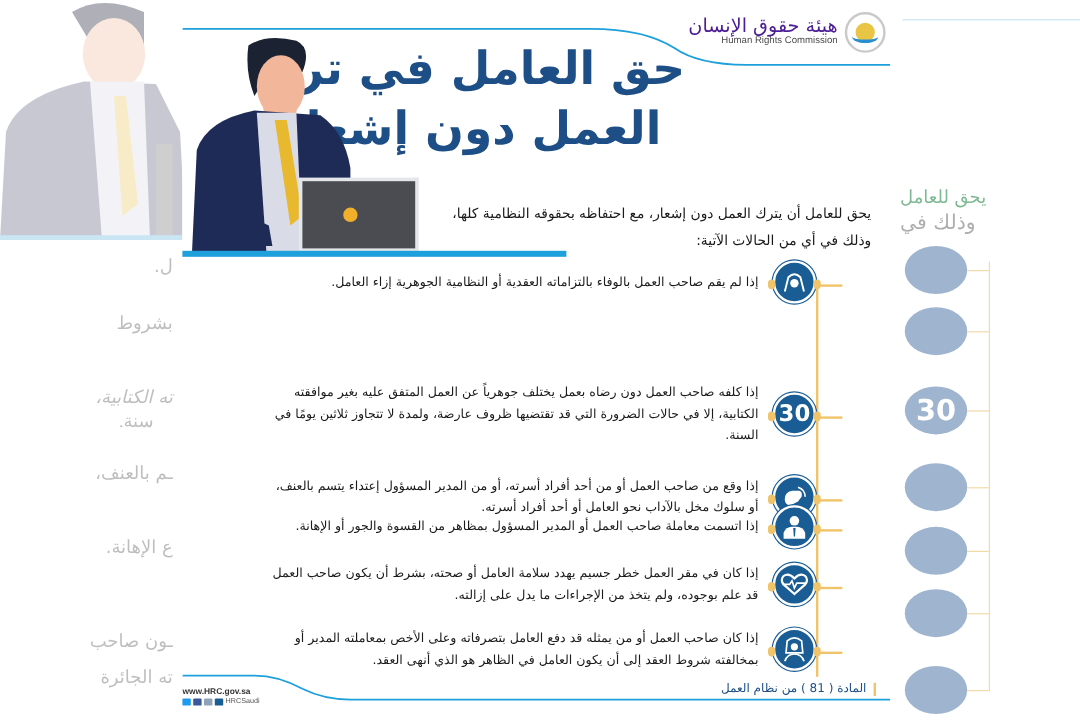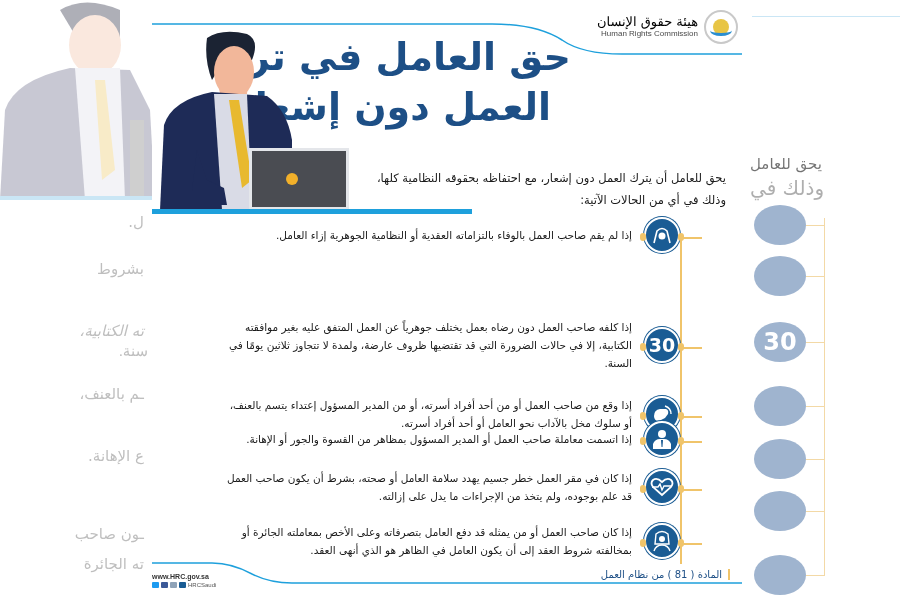--- a/index.html
+++ b/index.html
@@ -25,21 +25,21 @@
   }
   .ghost-hline { position: absolute; left: 806px; width: 18px; height: 1px; background: #f3d9a6; }
 
   
   .card { position: absolute; left: 152px; top: 0; width: 590px; height: 600px; background: #fff; }
 
   .header-curve { position: absolute; left: 0; top: 0; width: 590px; height: 60px; }
 
   .logo { position: absolute; right: 4px; top: 10px; display: flex; align-items: center; gap: 6px; }
   .logo-text { display: flex; flex-direction: column; align-items: flex-end; }
-  .logo-ar { font-family: "DejaVu Serif", serif; font-size: 13px; color: #000000; direction: rtl; line-height: 14px; }
+  .logo-ar { font-family: "DejaVu Serif", serif; font-size: 16px; color: #4c1d95; direction: rtl; line-height: 14px; }
   .logo-en { font-family: "Liberation Sans", sans-serif; font-size: 8px; color: #4a4a4a; line-height: 10px; }
   .logo-emblem { width: 34px; height: 34px; border-radius: 50%; border: 2px solid #c9c9c9; background: #fff; position: relative; }
   .logo-emblem::before { content: ""; position: absolute; left: 7px; top: 7px; width: 16px; height: 16px; border-radius: 50%; background: #e8c545; }
   .logo-emblem::after { content: ""; position: absolute; left: 4px; top: 13px; width: 22px; height: 8px; border-radius: 50%; border-bottom: 3px solid #2b8ed0; }
 
   .title {
     position: absolute; right: 160px; top: 32px; width: 380px;
     direction: rtl; text-align: center;
     font-family: "DejaVu Sans", sans-serif; font-weight: bold;
     color: #1d4f86; font-size: 38px; line-height: 50px;
@@ -95,31 +95,31 @@
     <ellipse cx="105" cy="45" rx="26" ry="30" fill="#f6d6c4"></ellipse>
     <path d="M10 200 L15 110 Q25 80 80 68 L140 70 L160 110 L165 200 Z" fill="#9c9cb0"></path>
     <path d="M85 68 L130 68 L135 200 L95 200 Z" fill="#eaeaf2"></path>
     <path d="M105 80 L115 80 L125 170 L112 180 Z" fill="#f3dc9c"></path>
     <rect x="140" y="120" width="14" height="80" fill="#a8a8a8"></rect>
   </svg>
   <div class="ghost-bar"></div>
   <div class="ghost-text" style="right:8px; top:213px;">ل.</div>
   <div class="ghost-text" style="right:8px; top:260px;">بشروط</div>
   <div class="ghost-text" style="right:8px; top:322px;font-style:italic;">ته الكتابية،</div>
-  <div class="ghost-text" style="right:4px; top:342px;font-family:Liberation Serif, serif;">سنة.</div>
+  <div class="ghost-text" style="right:24px; top:342px;font-family:Liberation Serif, serif;">سنة.</div>
   <div class="ghost-text" style="right:8px; top:385px;">ـم بالعنف،</div>
   <div class="ghost-text" style="right:8px; top:447px;">ع الإهانة.</div>
   <div class="ghost-text" style="right:8px; top:490px;margin-top:35px;">ـون صاحب</div>
   <div class="ghost-text" style="right:8px; top:555px;">ته الجائرة</div>
 </div>
 
 <div class="ghost ghost-right">
   <div style="position:absolute; left:10px; top:16px; width:148px; height:1px; background:#9fd3ee;"></div>
-  <div class="ghost-text" style="left:8px; top:155px; font-size:15px; color:#000000;">يحق للعامل</div>
-  <div class="ghost-text" style="left:8px; top:176px; font-size:20px; color:#6d6d6d;">وذلك في</div>
+  <div class="ghost-text" style="left:8px; top:155px; font-size:15px; color:#15803d;">يحق للعامل</div>
+  <div class="ghost-text" style="left:8px; top:176px; font-size:17px; color:#6d6d6d;">وذلك في</div>
 </div>
 <div class="ghost-vline"></div>
 <div class="ghost-circle" style="top:205px;"></div>
 <div class="ghost-hline" style="top:225px;"></div>
 <div class="ghost-circle" style="top:256px;"></div>
 <div class="ghost-hline" style="top:276px;"></div>
 <div class="ghost-circle" style="top:322px;">30</div>
 <div class="ghost-hline" style="top:342px;"></div>
 <div class="ghost-circle" style="top:386px;"></div>
 <div class="ghost-hline" style="top:406px;"></div>
@@ -226,21 +226,21 @@
 
   <div class="case" style="top:523px;">
     <div class="case-icon">
       <svg width="22" height="22" viewBox="0 0 22 22">
           <path d="M5 4 Q11 -1 17 4 L18 14 L4 14 Z" stroke="#fff" stroke-width="1.4" fill="none"></path>
           <circle cx="11" cy="9" r="3" fill="#fff"></circle>
           <path d="M3 21 Q5 15 11 15 Q17 15 19 21" stroke="#fff" stroke-width="1.4" fill="none"></path>
         </svg>
       <span class="case-hline"></span>
     </div>
-    <div class="case-text">إذا كان صاحب العمل أو من يمثله قد دفع العامل بتصرفاته وعلى الأخص بمعاملته الجائرة أو بمخالفته شروط العقد إلى أن يكون العامل في الظاهر هو الذي أنهى العقد.</div>
+    <div class="case-text">إذا كان صاحب العمل أو من يمثله قد دفع العامل بتصرفاته وعلى الأخص بمعاملته المدير أو بمخالفته شروط العقد إلى أن يكون العامل في الظاهر هو الذي أنهى العقد.</div>
   </div>
 
   <svg class="footer-curve" viewBox="0 0 590 40">
     <path d="M0 3 L60 3 Q80 3 100 14 Q118 23 140 23 L590 23" stroke="#1ea0dc" stroke-width="1.5" fill="none"></path>
   </svg>
 
   <div class="footer-left">
     <div class="footer-url">www.HRC.gov.sa</div>
     <div class="footer-social">
       <span class="soc" style="background:#1d9bf0;"></span>

